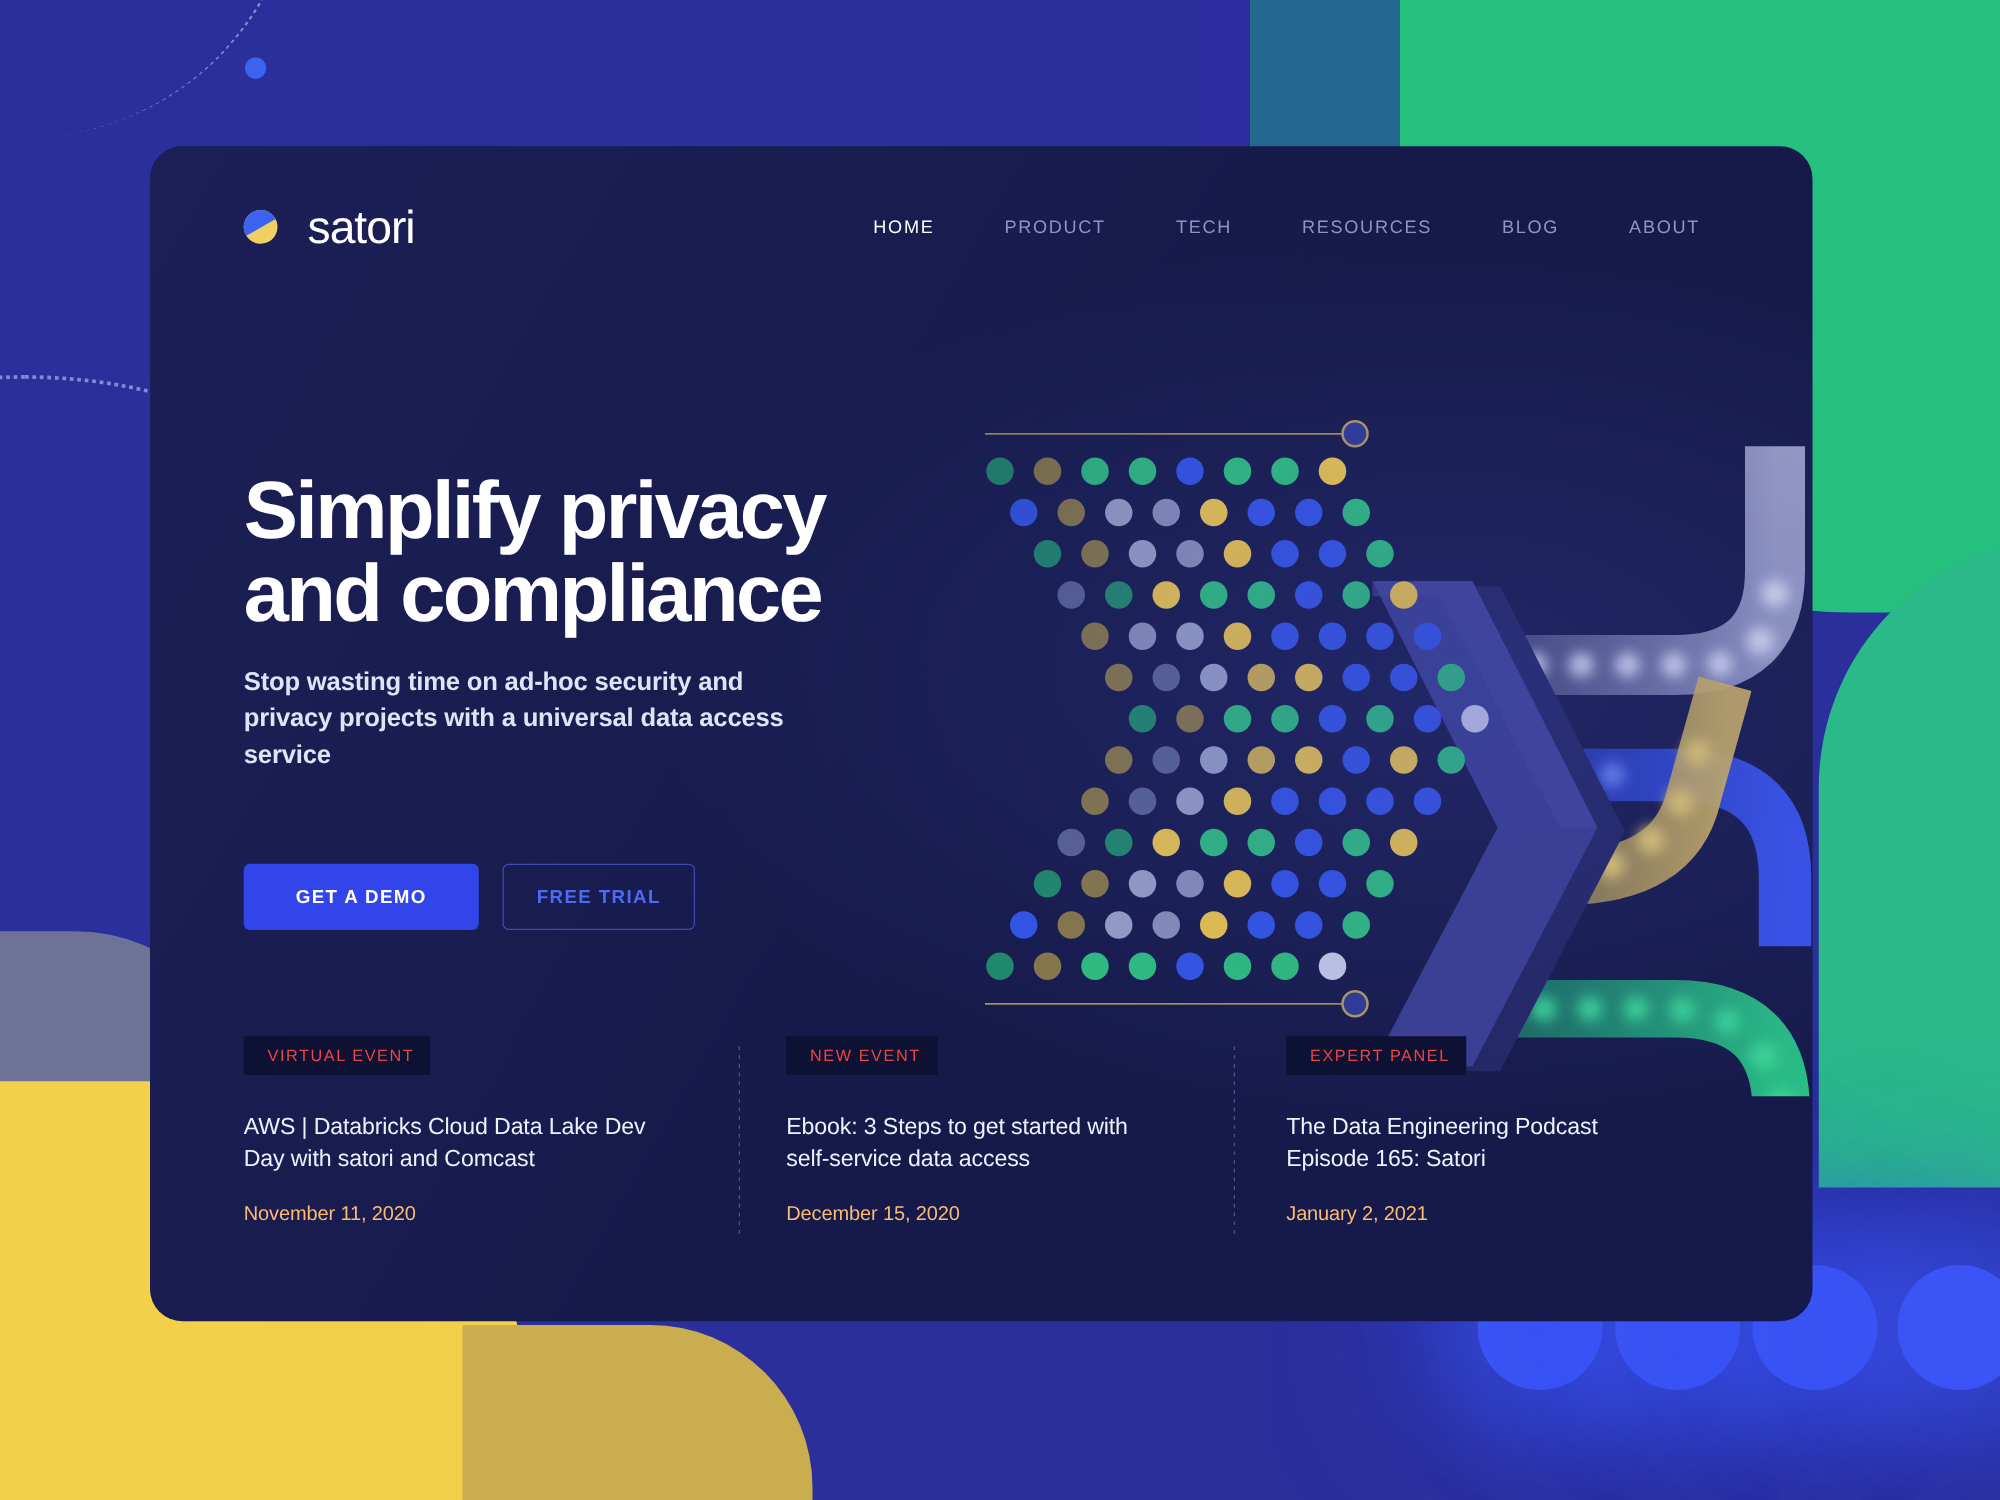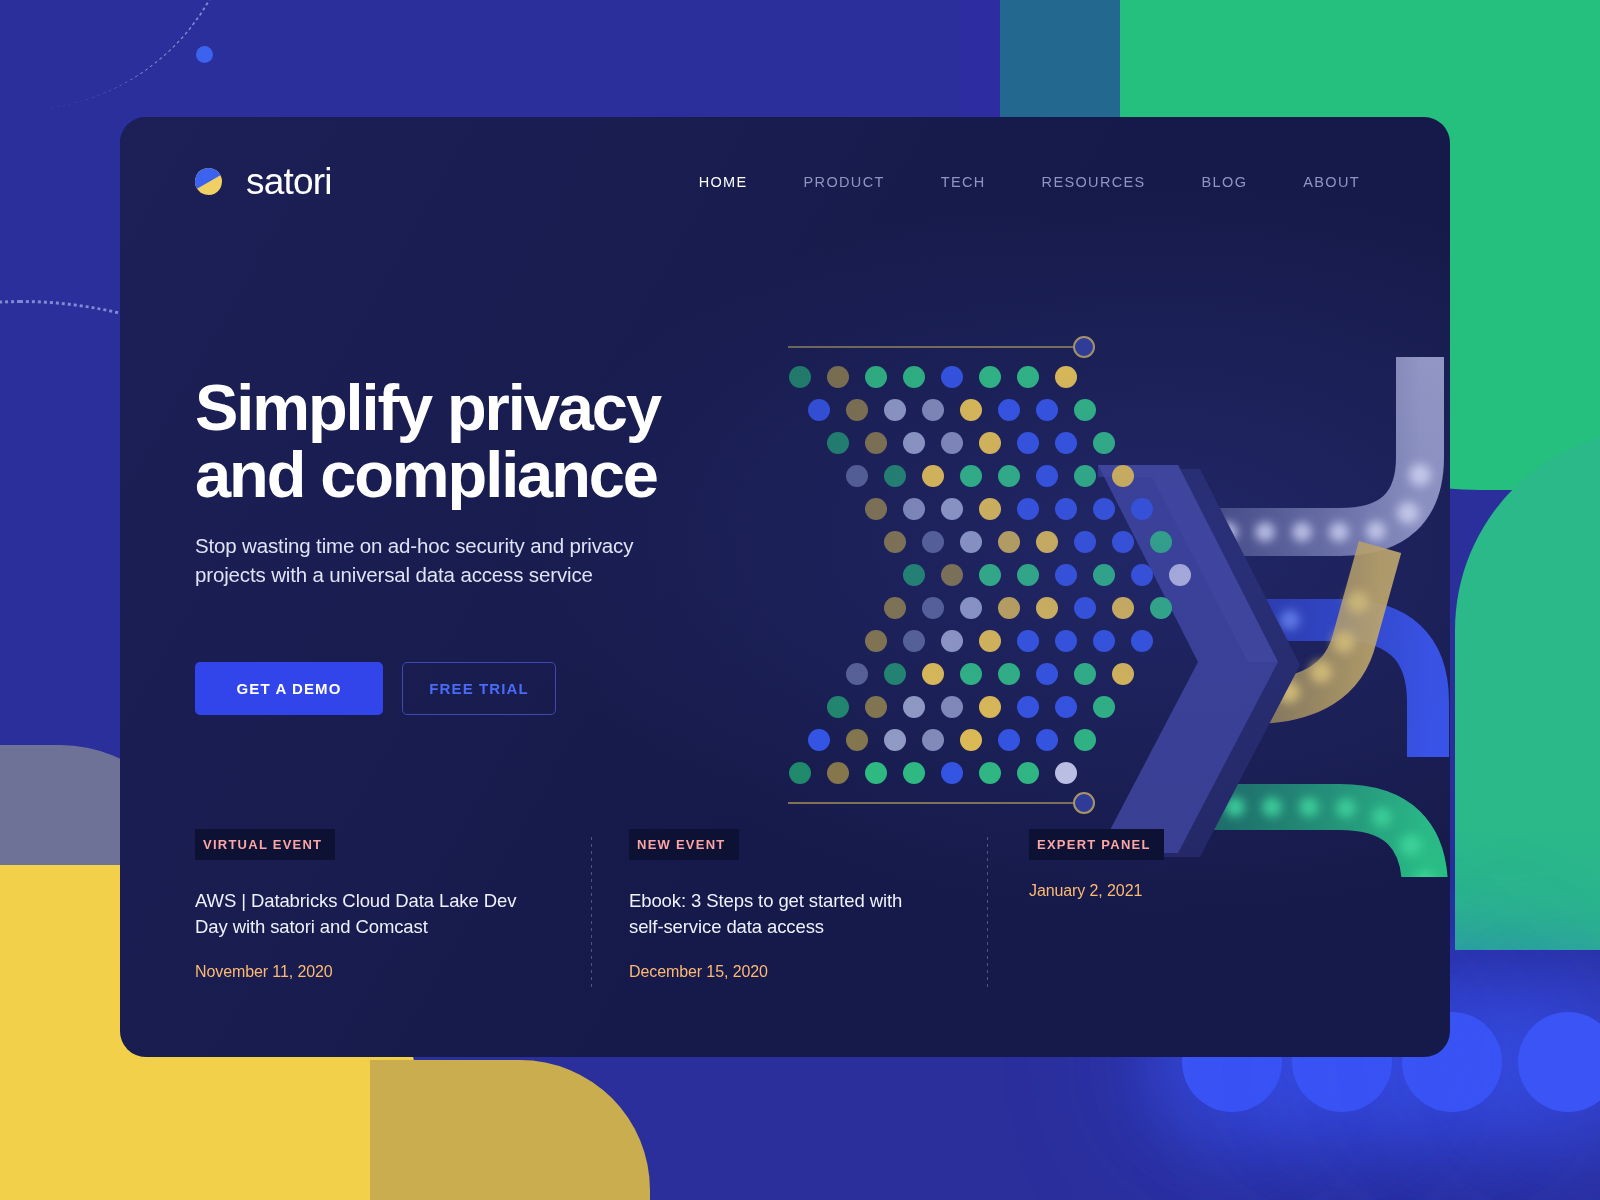--- a/index.html
+++ b/index.html
@@ -227,20 +227,21 @@
     line-height: 1.03;
     letter-spacing: -2.1px;
   }
   .hero p {
     margin-top: 22px;
     color: #dfe3f5;
     font-size: 20.5px;
     line-height: 1.42;
     letter-spacing: -0.15px;
     max-width: 452px;
+    font-weight: bold;
   }
   .cta-row {
     margin-top: 73px;
     display: flex;
     gap: 19px;
   }
   .btn {
     height: 53px;
     border-radius: 5px;
     display: flex;
@@ -296,25 +297,25 @@
       rgba(150,165,225,0.42) 0px, rgba(150,165,225,0.42) 3px,
       rgba(150,165,225,0) 3px, rgba(150,165,225,0) 7px);
     background-size: 1px 7px;
   }
   .news-col.c2 { padding-left: 38px; }
   .news-col.c3 { padding-left: 42px; }
 
   .badge {
     display: inline-block;
     background: #0d1133;
-    color: #fca5a5;
+    color: #ef4444;
     font-size: 13px;
-    font-weight: 700;
+    font-weight: 400;
     letter-spacing: 1.25px;
-    padding: 8px 13px 8px 8px;
+    padding: 8px 13px 8px 19px;
   }
   .news-title {
     margin-top: 28px;
     color: #eef1fb;
     font-size: 18.5px;
     line-height: 1.42;
     letter-spacing: -0.1px;
   }
   .news-date {
     margin-top: 22px;
@@ -602,19 +603,20 @@
       <div class="news-col c2">
         <span class="divider"></span>
         <span class="badge">NEW EVENT</span>
         <div class="news-title">Ebook: 3 Steps to get started with self-service data access</div>
         <div class="news-date">December 15, 2020</div>
       </div>
 
       <div class="news-col c3">
         <span class="divider"></span>
         <span class="badge">EXPERT PANEL</span>
+        <div class="news-title">The Data Engineering Podcast Episode 165: Satori</div>
         <div class="news-date">January 2, 2021</div>
       </div>
 
     </div>
 
   </div>
 </div>
 
 </body></html>

